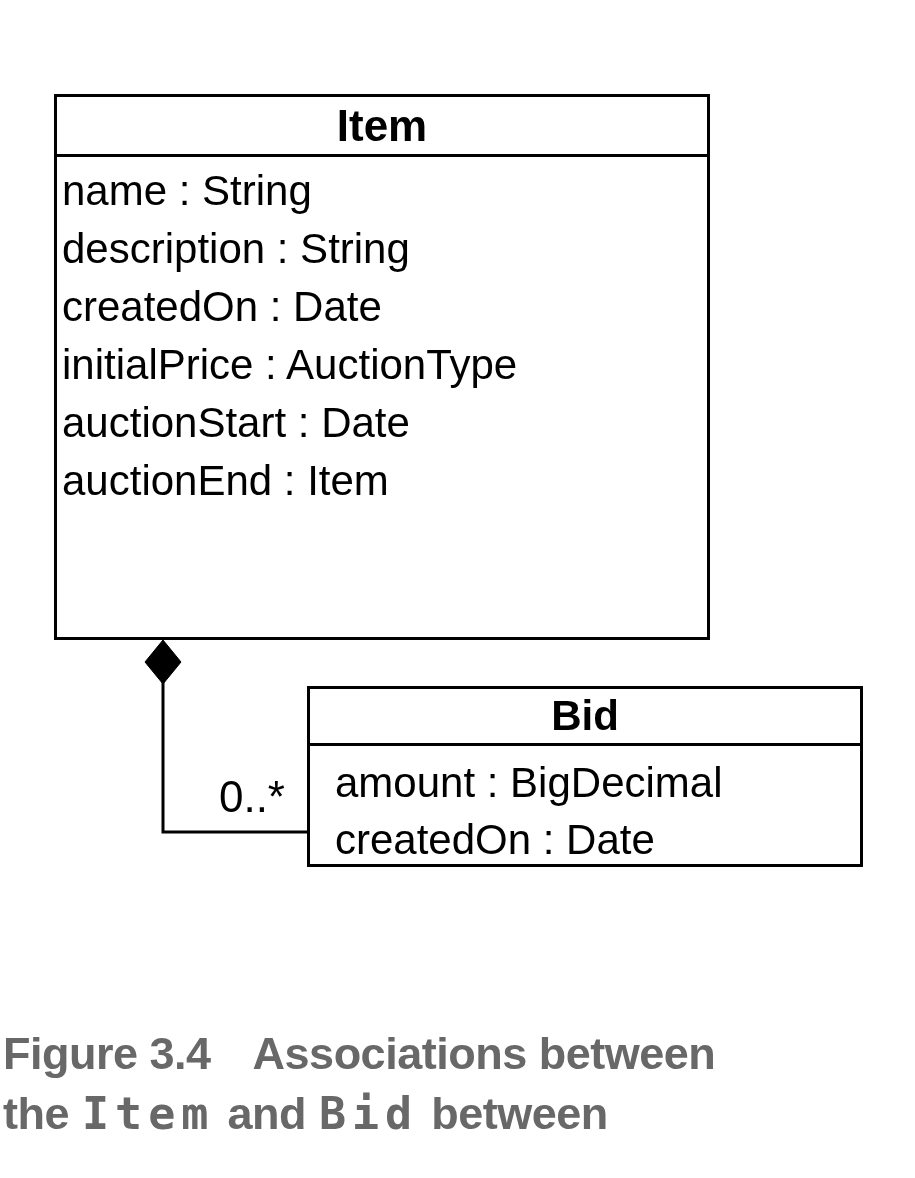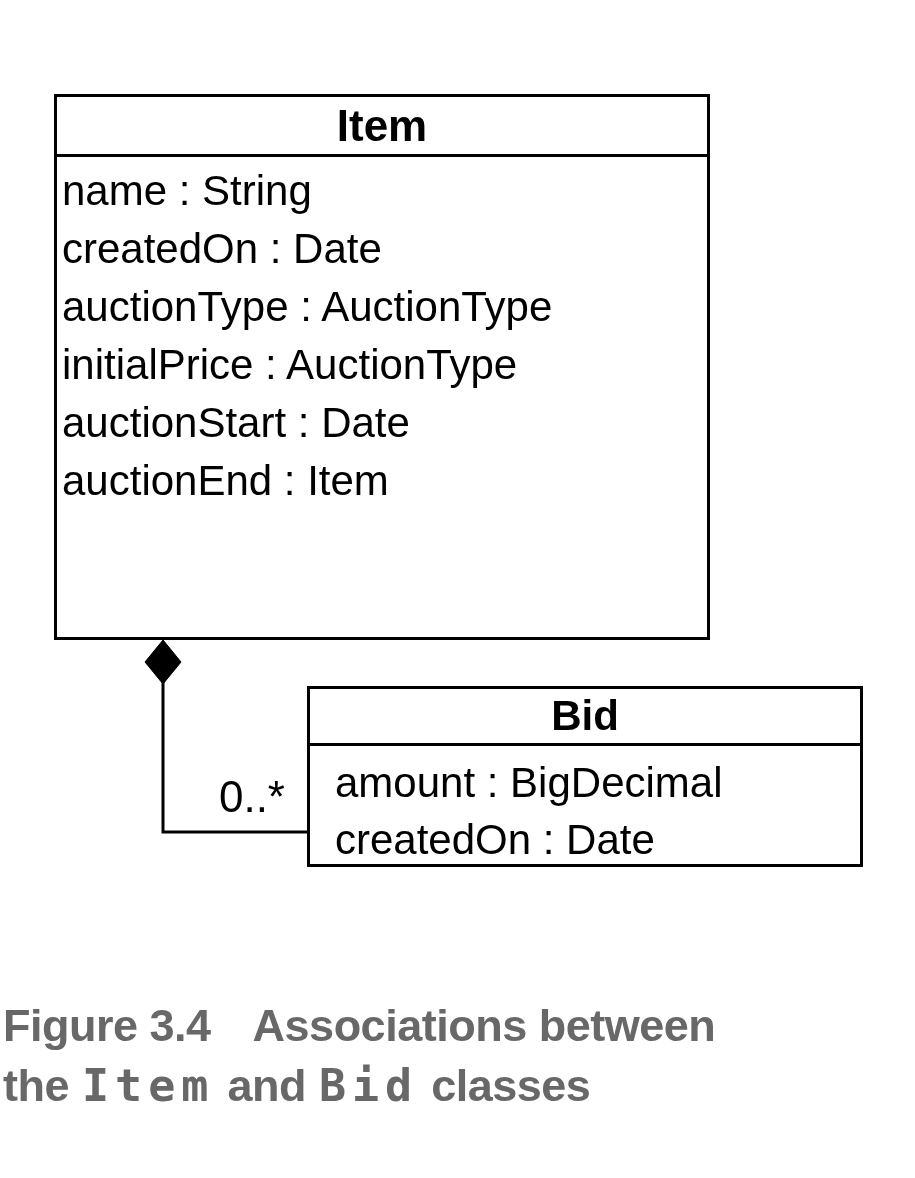--- a/index.html
+++ b/index.html
@@ -87,21 +87,21 @@
     width: 87px;
     text-align: right;
     font-size: 44px;
     color: #000000;
   }
 
   
   #caption {
     position: absolute;
     left: 3px;
-    top: 996px;
+    top: 1024px;
     width: 890px;
     color: #686868;
     font-weight: bold;
     font-size: 45px;
     letter-spacing: -0.5px;
     line-height: 60px;
   }
   .caption-line {
     white-space: nowrap;
   }
@@ -127,22 +127,22 @@
 
   <svg id="connector-svg" viewBox="0 0 915 1178" xmlns="http://www.w3.org/2000/svg">
     <path d="M 163 660 L 163 832 L 310 832" fill="none" stroke="#000000" stroke-width="3"></path>
     <polygon points="163,640 181,662 163,684 145,662" fill="#000000" stroke="#000000" stroke-width="1"></polygon>
   </svg>
 
   <div class="uml-class" id="item-class">
     <div class="title-compartment">Item</div>
     <div class="attr-compartment">
       <div class="attr-row">name : String</div>
+      <div class="attr-row">description : String</div>
       <div class="attr-row">createdOn : Date</div>
-      <div class="attr-row">auctionType : AuctionType</div>
       <div class="attr-row">initialPrice : AuctionType</div>
       <div class="attr-row">auctionStart : Date</div>
       <div class="attr-row">auctionEnd : Item</div>
     </div>
   </div>
 
   <div class="uml-class" id="bid-class">
     <div class="title-compartment">Bid</div>
     <div class="attr-compartment">
       <div class="attr-row">amount : BigDecimal</div>
@@ -150,17 +150,17 @@
     </div>
   </div>
 
   <div id="multiplicity-label">0..*</div>
 
   <div id="caption">
     <div class="caption-line">
       <span class="figure-label">Figure 3.4</span><span>Associations between</span>
     </div>
     <div class="caption-line">
-      <span class="caption-word">the</span><span class="caption-word code-font">Item</span><span class="caption-word">and</span><span class="caption-word code-font">Bid</span><span class="caption-word">classes</span>
+      <span class="caption-word">the</span><span class="caption-word code-font">Item</span><span class="caption-word">and</span><span class="caption-word code-font">Bid</span><span class="caption-word">between</span>
     </div>
   </div>
 
 </div>
 
 </body></html>

